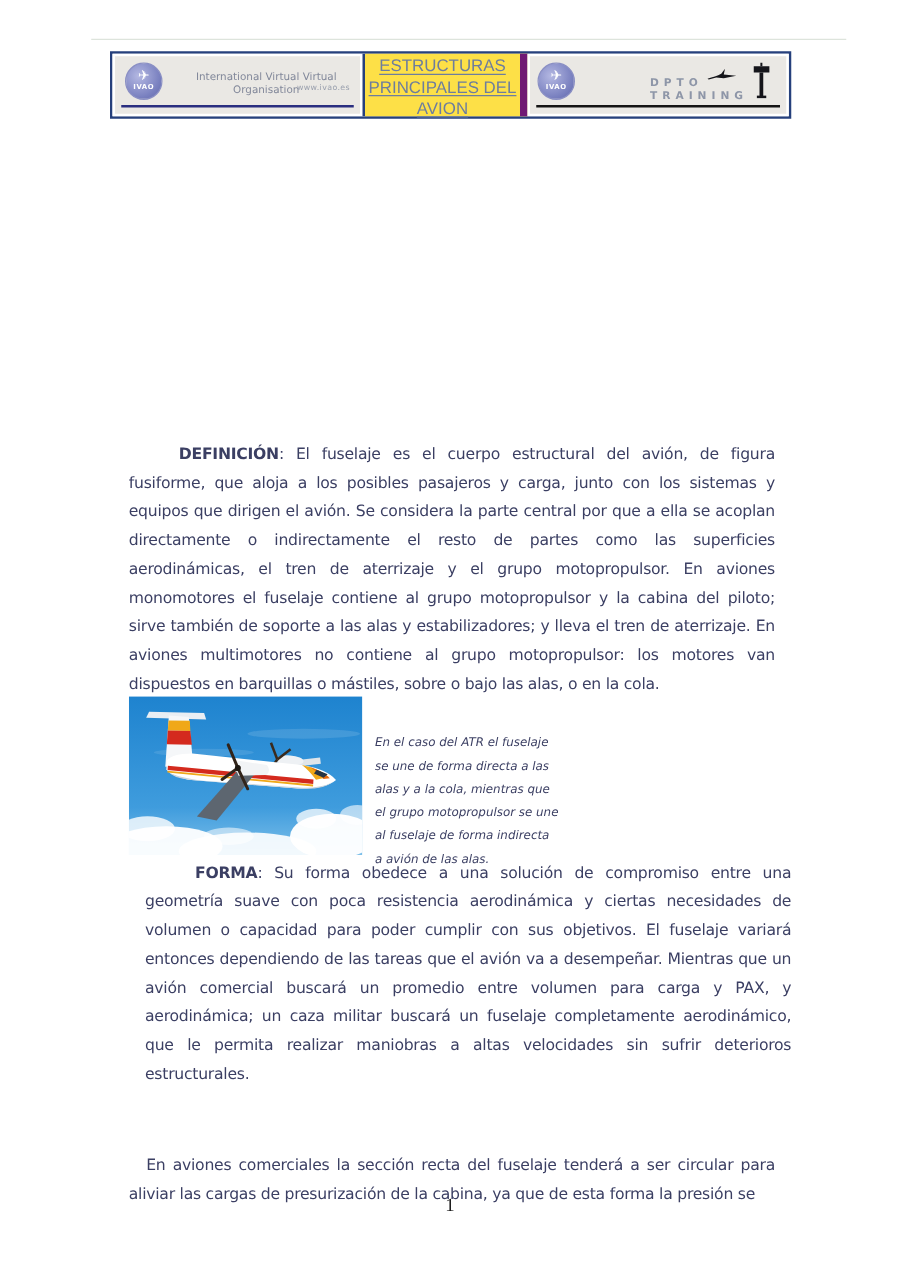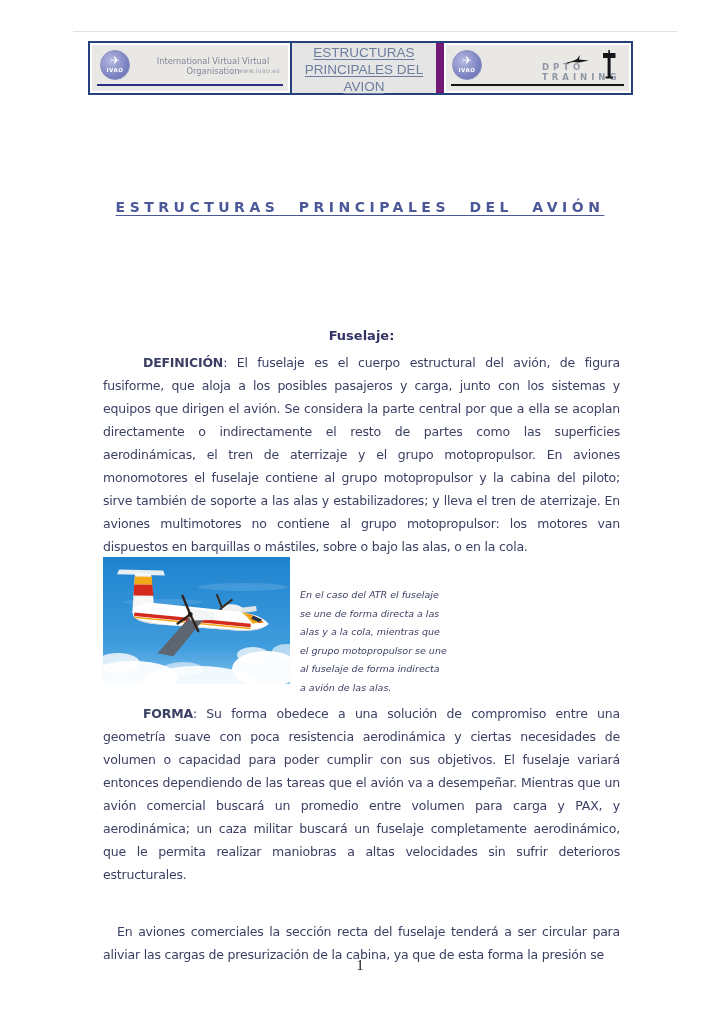--- a/index.html
+++ b/index.html
@@ -11,21 +11,21 @@
   
   .top-rule { position:absolute; left:73px; top:31px; width:604px; height:1px; background:#dde4dc; }
 
   
   .hdr-table {
     position:absolute; left:88px; top:41px; width:545px; height:54px;
     display:flex; border:2px solid #26407c;
   }
   .hdr-cell { position:relative; height:100%; }
   .hdr-cell-left  { width:202px; border-right:2px solid #26407c; background:#fff; }
-  .hdr-cell-mid   { width:152px; border-right:8px solid #701a75; background:#e5e5e5; }
+  .hdr-cell-mid   { width:130px; border-right:6px solid #701a75; background:#fde047; }
   .hdr-cell-right { flex:1; background:#fff; }
 
   .banner { position:absolute; left:2px; right:2px; top:2px; bottom:2px; background:#eae8e4; }
   .ivao-logo {
     position:absolute; width:30px; height:30px; border-radius:50%;
     background:radial-gradient(circle at 35% 35%, #b4b8e2, #7a81c0 65%, #5f66aa);
     border:1px solid #8a8fc4; color:#fff; text-align:center;
   }
   .ivao-logo .plane-glyph { display:block; font-size:11px; line-height:13px; margin-top:3px; }
   .ivao-logo .logo-word { display:block; font-size:5.5px; font-weight:bold; letter-spacing:.5px; line-height:6px; }
@@ -66,21 +66,21 @@
     position:absolute; left:103px; top:328px; width:517px; text-align:center;
     font-size:13px; font-weight:bold; color:#333366;
   }
   .para {
     position:absolute; left:103px; width:517px;
     font-size:12.5px; line-height:23px; letter-spacing:-0.2px;
     color:#3b3f63; text-align:justify;
   }
   .para .lead { font-weight:bold; }
   .para-definicion { top:351px; text-indent:40px; }
-  .para-forma { top:702px; text-indent:40px; }
+  .para-forma { top:686px; text-indent:40px;margin-left:13px; }
   .para-seccion { top:920px; text-indent:14px; }
 
   
   .figure {
     position:absolute; left:103px; top:557px; width:187px; height:127px; overflow:hidden;
   }
   .figure svg { display:block; }
   .caption {
     position:absolute; left:300px; top:586px; width:150px;
     font-size:9.5px; font-style:italic; line-height:18.5px; color:#3b3f63;
@@ -131,23 +131,21 @@
           <rect x="6.3" y="0" width="1.6" height="3" fill="#15151a"></rect>
           <rect x="1" y="3" width="12.5" height="5" fill="#15151a"></rect>
           <rect x="5.6" y="8" width="3" height="19" fill="#15151a"></rect>
           <rect x="3.5" y="26.5" width="7.5" height="2" fill="#15151a"></rect>
         </svg>
         <div class="rule-black"></div>
       </div>
     </div>
   </div>
 
-  <div class="main-title">ESTRUCTURAS PRINCIPALES DEL AVIÓN</div>
-
-  <div class="section-heading">Fuselaje:</div>
+
 
   <p class="para para-definicion"><span class="lead">DEFINICIÓN</span><span>: El fuselaje es el cuerpo estructural del avión, de figura fusiforme,  que aloja a los posibles pasajeros y carga, junto con los sistemas y equipos que dirigen el avión. Se considera la parte central por que a ella se acoplan directamente o indirectamente el resto de partes  como las superficies aerodinámicas, el tren de aterrizaje y el grupo motopropulsor. En aviones monomotores el fuselaje contiene al grupo motopropulsor y la cabina del piloto; sirve también de soporte a las alas y estabilizadores; y lleva el tren de aterrizaje. En aviones multimotores no contiene al grupo motopropulsor: los motores van dispuestos en barquillas o mástiles, sobre o bajo las alas, o en la cola.</span></p>
 
   <div class="figure">
     <svg width="187" height="127" viewBox="0 0 187 127">
       <defs>
         <linearGradient id="sky" x1="0" y1="0" x2="0" y2="1">
           <stop offset="0" stop-color="#1e83cf"></stop>
           <stop offset="0.7" stop-color="#3f9cdd"></stop>
           <stop offset="1" stop-color="#7ec0ea"></stop>

